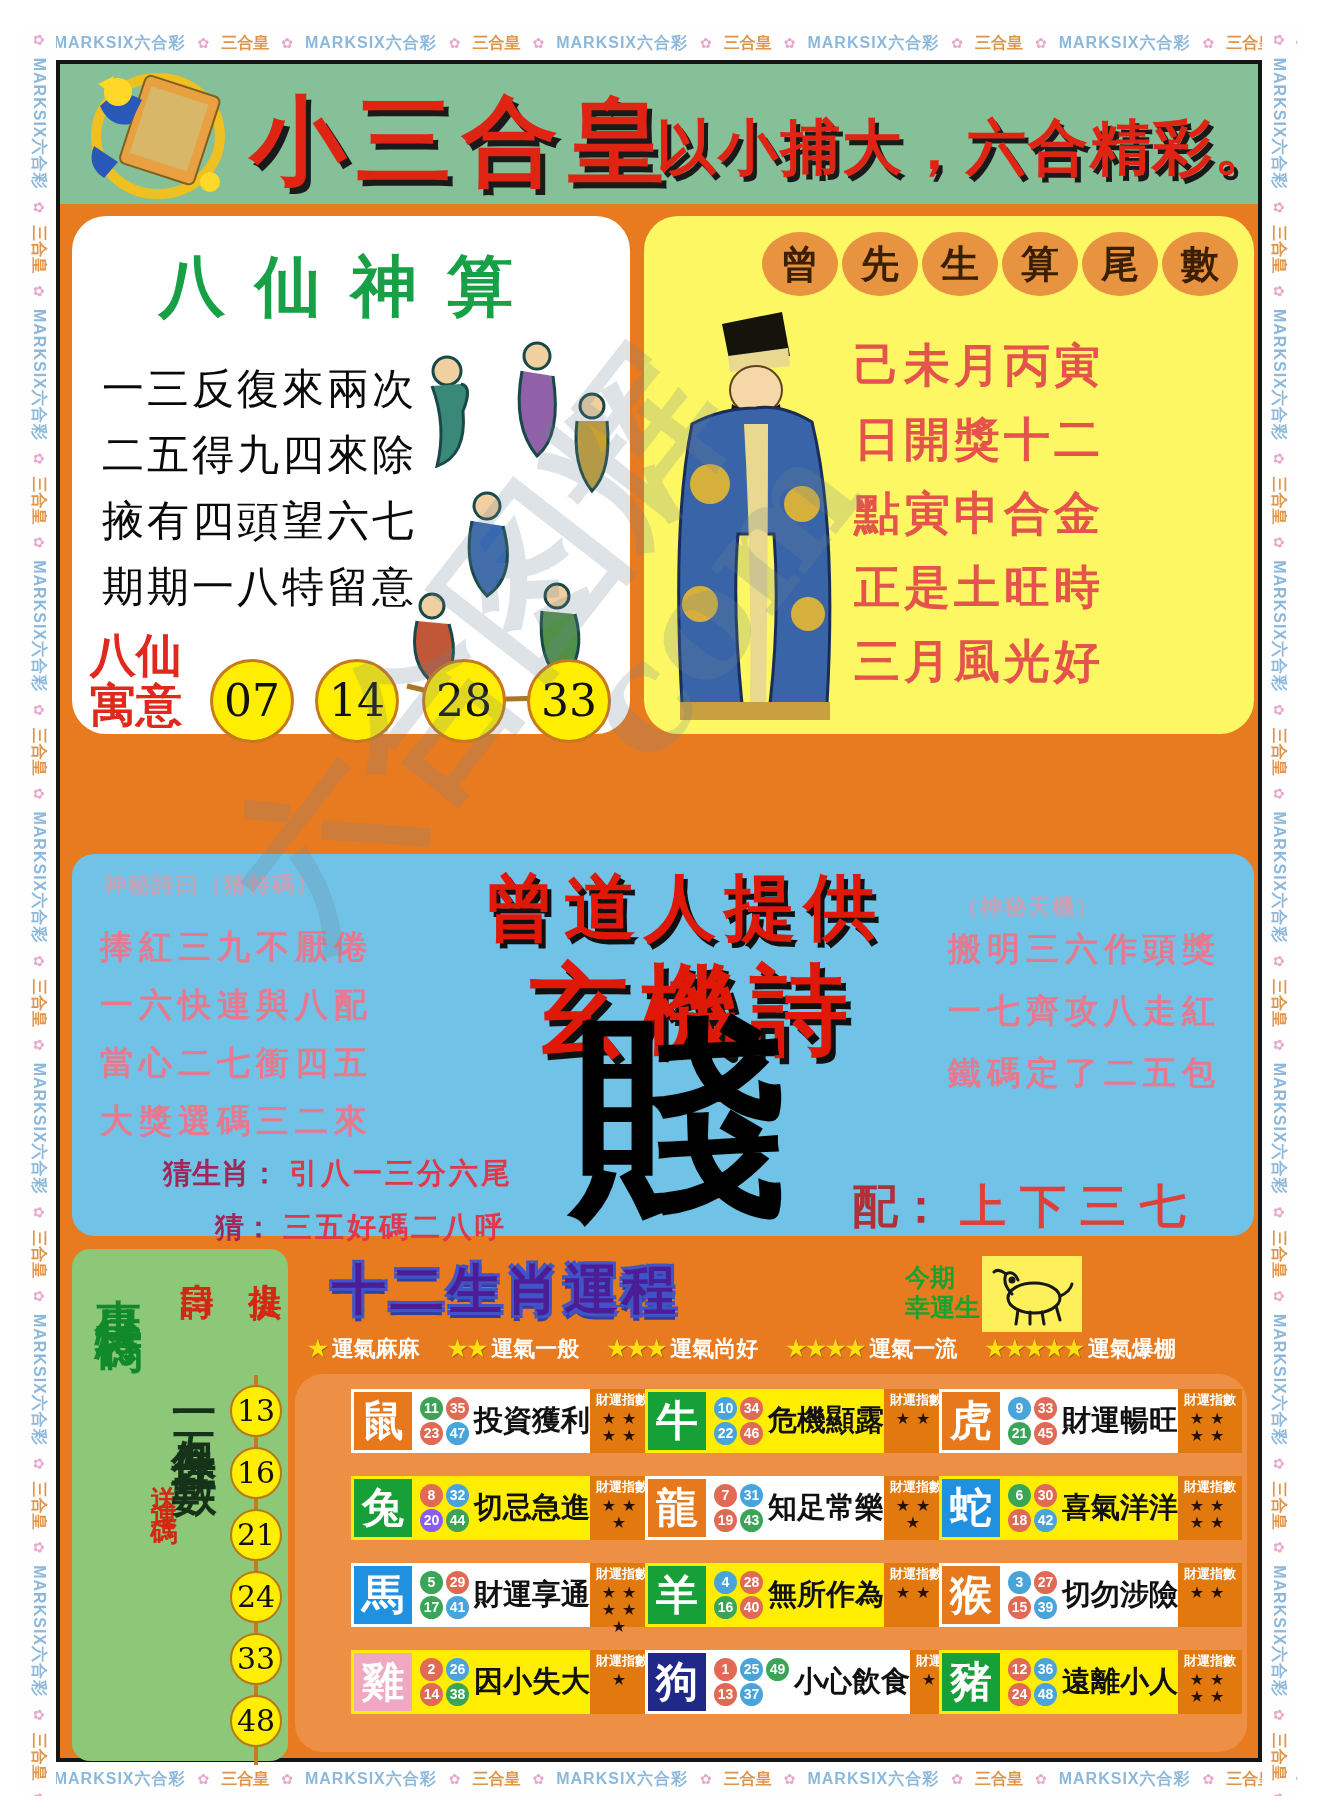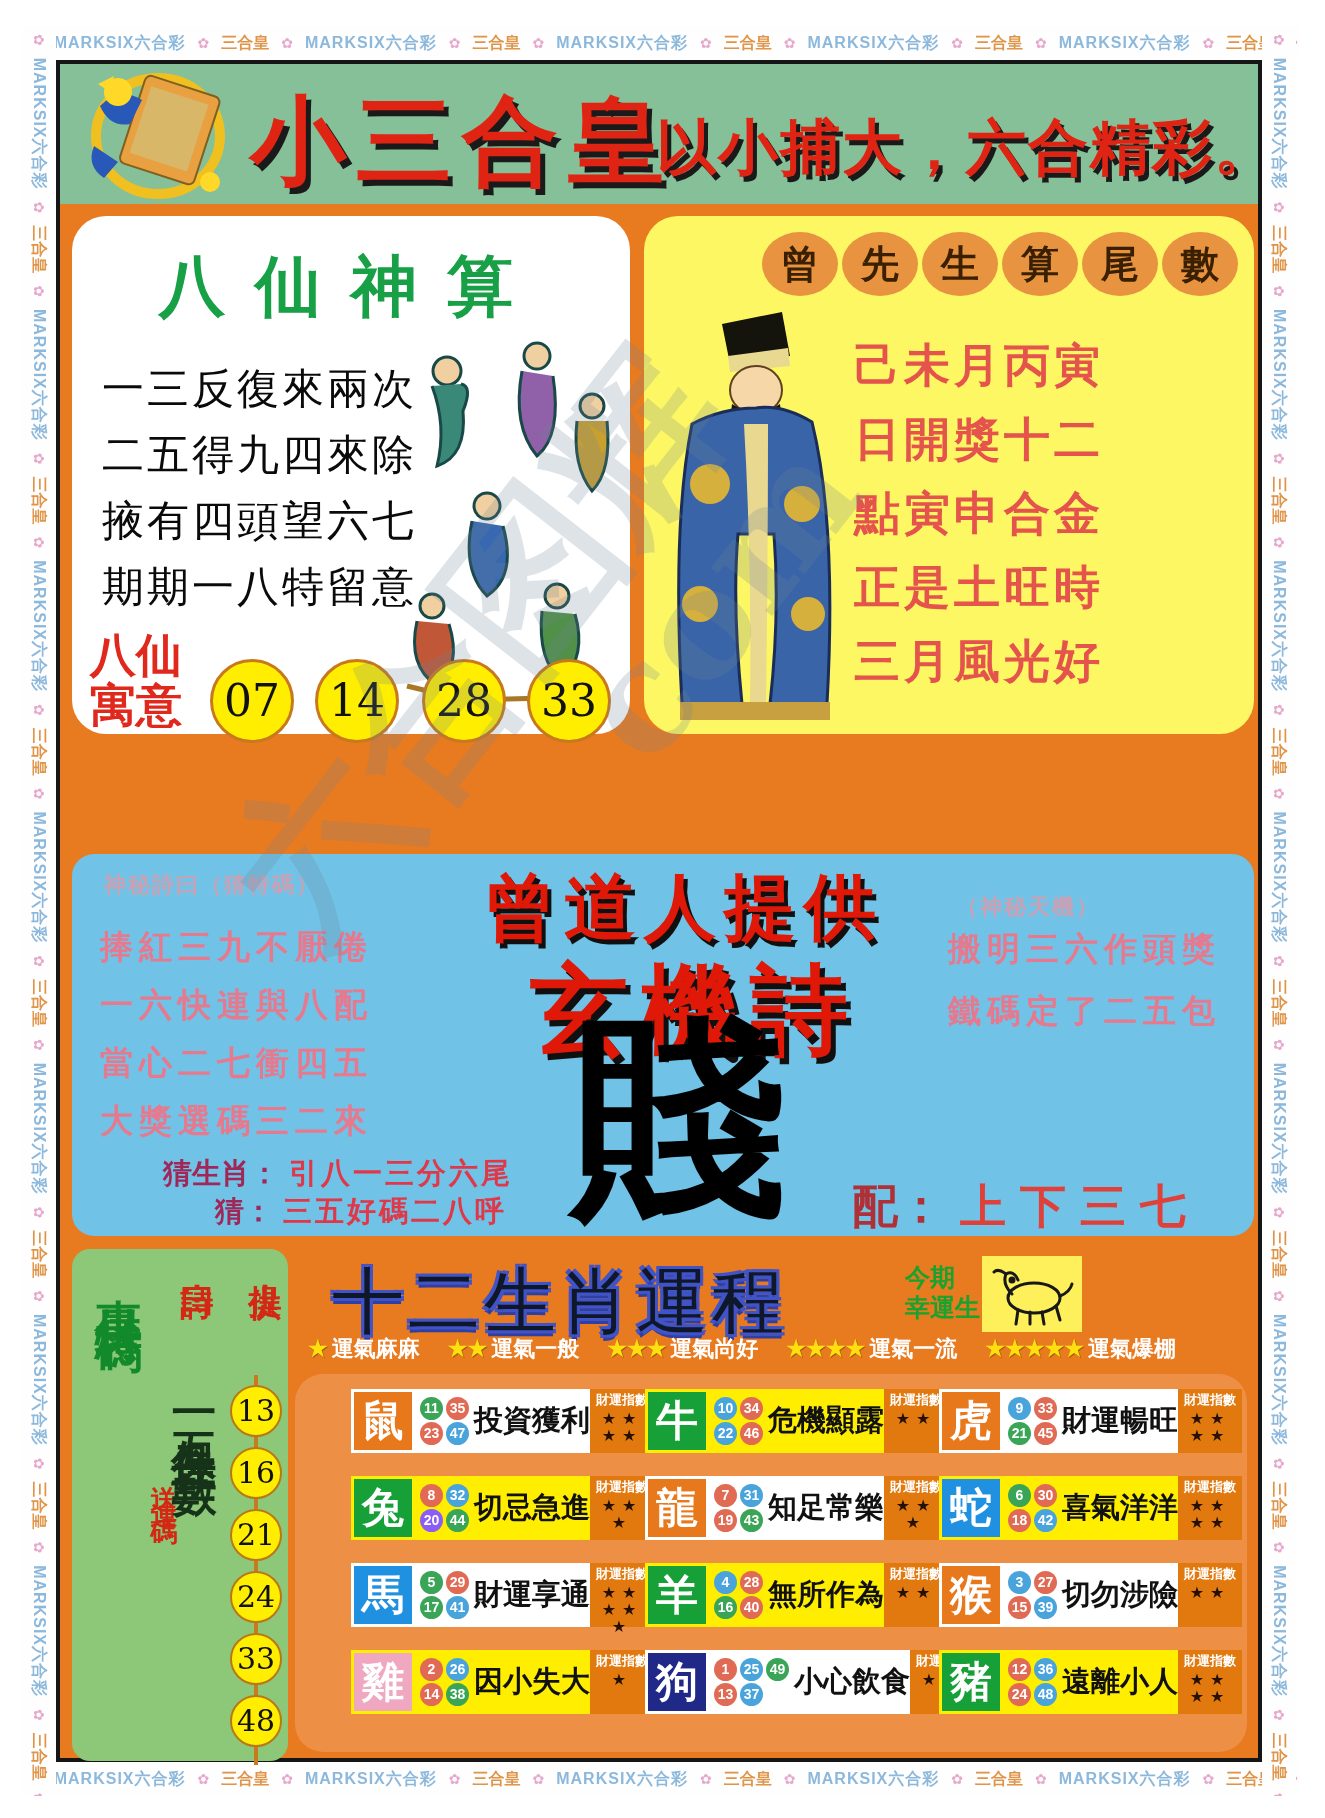--- a/index.html
+++ b/index.html
@@ -65,21 +65,21 @@
   .sp-col1{left:16px;top:12px;font-size:47px;font-weight:900;color:#128a2c;letter-spacing:10px;font-family:"DejaVu Serif",serif;}
   .sp-col1sub{left:74px;top:215px;font-size:27px;font-weight:bold;color:#d42814;letter-spacing:16px;}
   .sp-col2lab{left:102px;top:10px;font-size:33px;font-weight:bold;color:#d42814;letter-spacing:4px;}
   .sp-col2txt{left:92px;top:140px;font-size:45px;font-weight:bold;color:#16331a;letter-spacing:8px;font-family:"DejaVu Serif",serif;}
   .sp-col3lab{left:170px;top:10px;font-size:33px;font-weight:bold;color:#d42814;letter-spacing:4px;}
   .sp-circles{position:absolute;left:158px;top:136px;display:flex;flex-direction:column;gap:10px;}
   .sp-circles::before{content:"";position:absolute;left:24px;top:-10px;width:4px;height:390px;background:#c87a1e;}
   .num-circle{position:relative;width:52px;height:52px;border-radius:50%;background:#ffee00;border:2px solid #b87818;
         box-sizing:border-box;text-align:center;line-height:48px;font-size:30px;font-family:"DejaVu Serif",serif;color:#111;}
   
-  .zd-title{position:absolute;left:272px;top:1190px;font-size:72px;font-weight:400;color:#0f172a;letter-spacing:4px;
+  .zd-title{position:absolute;left:272px;top:1190px;font-size:54px;font-weight:700;color:#4c1d95;letter-spacing:4px;
         text-shadow:-3px -3px 0 #4054c8,3px -3px 0 #4054c8,-3px 3px 0 #4054c8,3px 3px 0 #4054c8,0 6px 0 #303fa0;white-space:nowrap;}
   .zd-lucky{position:absolute;left:845px;top:1198px;font-size:25px;font-weight:900;color:#18a22e;line-height:30px;}
   .zd-luckybox{position:absolute;left:922px;top:1192px;width:100px;height:76px;background:#fdf05a;}
   .zd-legend{position:absolute;left:248px;top:1270px;display:flex;gap:28px;white-space:nowrap;}
   .lg-item{font-size:22px;font-weight:bold;color:#ffffff;}
   .lg-stars{color:#ffdf10;margin-right:4px;text-shadow:1px 1px 0 #a06000;}
   .zd-bg{position:absolute;left:235px;top:1310px;width:952px;height:378px;background:#ee8f46;border-radius:28px;}
   .zcell{position:absolute;width:283px;height:64px;display:flex;align-items:center;}
   .zlabel{width:58px;height:58px;flex:none;margin:3px;color:#fff;font-family:"DejaVu Serif",serif;font-size:42px;
         font-weight:bold;text-align:center;line-height:58px;}
@@ -303,30 +303,31 @@
       <div class="xj-left">
           <div class="poemline-l">捧紅三九不厭倦</div>
           <div class="poemline-l">一六快連與八配</div>
           <div class="poemline-l">當心二七衝四五</div>
           <div class="poemline-l">大獎選碼三二來</div>
         </div>
       <div class="xj-guess" style="left:58px;top:300px;">
         <span class="g-label">猜生肖：</span>
         <span class="g-value">引八一三分六尾</span>
       </div>
-      <div class="xj-guess" style="left:110px;top:338px;">
+      <div class="xj-guess" style="left:110px;top:354px;">
         <span class="g-label">猜：</span>
         <span class="g-value">三五好碼二八呼</span>
       </div>
       <div class="xj-provider">曾道人提供</div>
       <div class="xj-title">玄機詩</div>
       <div class="xj-big">賤</div>
       <div class="xj-note" style="left:884px;top:38px;">（神秘天機）</div>
       <div class="xj-right">
           <div class="poemline-r">搬明三六作頭獎</div>
+          <div class="poemline-r">一七齊攻八走紅</div>
           <div class="poemline-r">鐵碼定了二五包</div>
         </div>
       <div class="xj-pei">
         <span class="pei-label">配：</span>
         <span class="pei-value">上下三七</span>
       </div>
     </div>
 
     <div class="watermark" style="left:120px;top:780px;font-size:170px;transform:rotate(-52deg);transform-origin:left top;">六合图辉</div>
     <div class="watermark" style="left:480px;top:620px;font-size:150px;transform:rotate(-52deg);transform-origin:left top;font-family:'DejaVu Serif',serif;">com</div>

